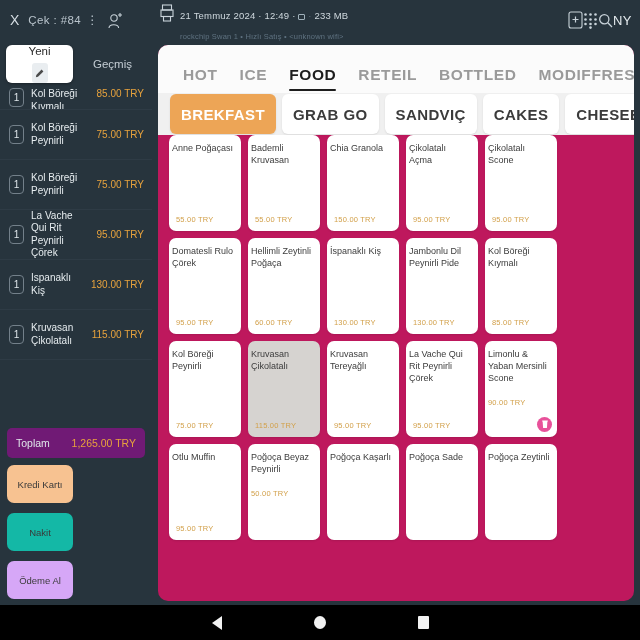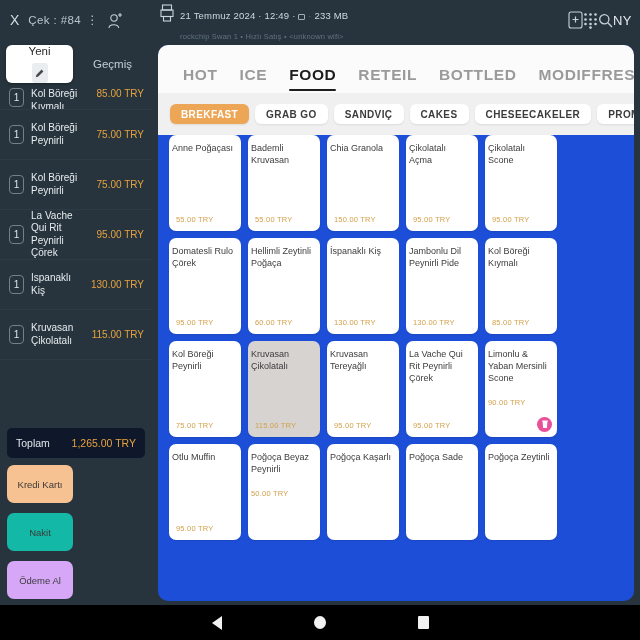--- a/index.html
+++ b/index.html
@@ -90,41 +90,41 @@
   }
   .cart-name {
     flex: 1; font-size: 10px; color: #e6ecef; line-height: 1.25;
   }
   .cart-price { flex: 0 0 auto; font-size: 10px; color: #e8a33d; white-space: nowrap; }
 
   .cart-bottom {
     position: absolute; left: 0; right: 0; bottom: 0; padding: 0 7px 6px 7px;
   }
   .total-box {
-    height: 30px; background: #0f172a; border-radius: 5px;
+    height: 30px; background: #701a75; border-radius: 5px;
     display: flex; align-items: center; justify-content: space-between;
     padding: 0 9px; margin-bottom: 7px;
   }
   .total-label { font-size: 10.5px; color: #dfe6ea; }
   .total-value { font-size: 10.5px; color: #e8a33d; }
   .pay-grid { display: flex; flex-wrap: wrap; gap: 10px; }
   .pay-btn {
     width: 66px; height: 38px; border-radius: 7px;
     display: flex; align-items: center; justify-content: center;
     font-size: 9.5px; color: #3a3a3a; text-align: center; padding: 0 3px;
   }
   .pay-card { background: #f7c291; }
   .pay-cash { background: #14b8a6; }
   .pay-take { background: #d6a7f7; }
 
   
   .panel {
     position: absolute; left: 158px; top: 45px;
     width: 476px; height: 556px;
-    background: #1d4ed8; border-radius: 10px;
+    background: #be185d; border-radius: 10px;
     overflow: hidden;
   }
   .cat-bar {
     height: 48px; background: #fbfbfb;
     display: flex; align-items: flex-end; gap: 0;
     padding: 0 14px;
   }
   .cat {
     position: relative; font-size: 15.5px; font-weight: bold;
     color: #9a9a9a; letter-spacing: .6px;
@@ -134,23 +134,23 @@
   .cat.active::after {
     content:''; position: absolute; left: 11px; right: 11px; bottom: 2px;
     height: 2px; background: #1d1d1d; border-radius: 2px;
   }
 
   .chip-bar {
     height: 42px; display: flex; align-items: center; gap: 6px;
     padding: 0 12px; background: #f0f0f0;
   }
   .chip {
-    height: 20px; border-radius: 6px; background: #ffffff;
+    height: 40px; border-radius: 6px; background: #ffffff;
     display: flex; align-items: center; justify-content: center;
-    padding: 0 11px; font-size: 10px; font-weight: bold;
+    padding: 0 11px; font-size: 15px; font-weight: bold;
     color: #3b3b3b; letter-spacing: .4px; white-space: nowrap;
     box-shadow: 0 1px 2px rgba(0,0,0,.09);
   }
   .chip.active { background: #eda556; color: #ffffff; }
 
   .grid {
     padding: 0 11px; display: flex; flex-wrap: wrap; gap: 7px;
   }
   .card {
     position: relative;

